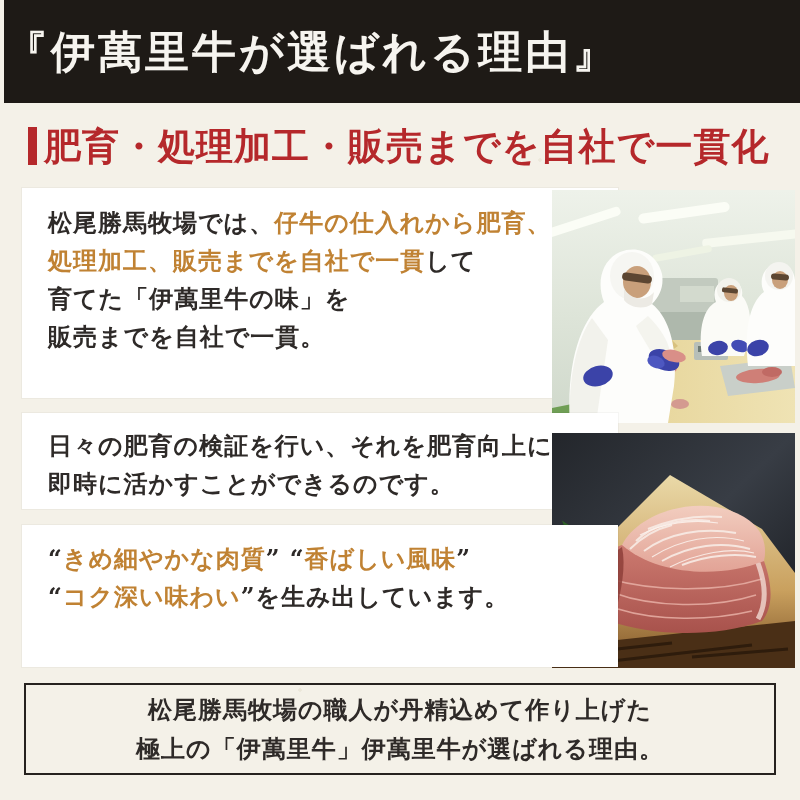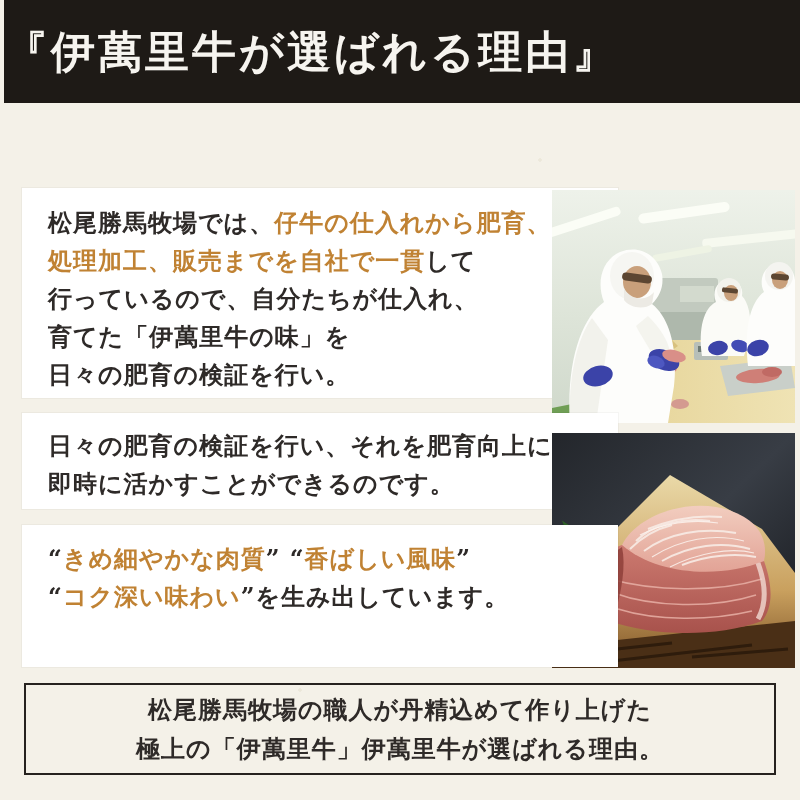--- a/index.html
+++ b/index.html
@@ -65,27 +65,30 @@
 </style>
 </head>
 <body>
 
 <div class="page">
 
   <header class="banner">
     <h1>『伊萬里牛が選ばれる理由』</h1>
   </header>
 
+  <div class="heading">
+    <span class="bar"></span>
+    <h2>肥育・処理加工・販売までを自社で一貫化</h2>
+  </div>
 
   <section class="card card1">
     <p><span class="t-dark">松尾勝馬牧場では、</span><span class="t-gold">仔牛の仕入れから肥育、</span></p>
     <p><span class="t-gold">処理加工、販売までを自社で一貫</span><span class="t-dark">して</span></p>
-    <p><span class="t-dark">行っているので、自分たちが仕入れ、</span></p>
     <p><span class="t-dark">育てた「伊萬里牛の味」を</span></p>
-    <p><span class="t-dark">日々の肥育の検証を行い。</span></p>
+    <p><span class="t-dark">販売までを自社で一貫。</span></p>
   </section>
 
   <svg class="photo photo-factory" viewBox="0 0 243 233" role="img">
     <defs>
       <linearGradient id="fwall" x1="0" y1="0" x2="0" y2="1">
         <stop offset="0" stop-color="#eef2ea"></stop>
         <stop offset="0.55" stop-color="#dde4d8"></stop>
         <stop offset="1" stop-color="#cfd8cb"></stop>
       </linearGradient>
       <linearGradient id="ftable" x1="0" y1="0" x2="1" y2="0">

